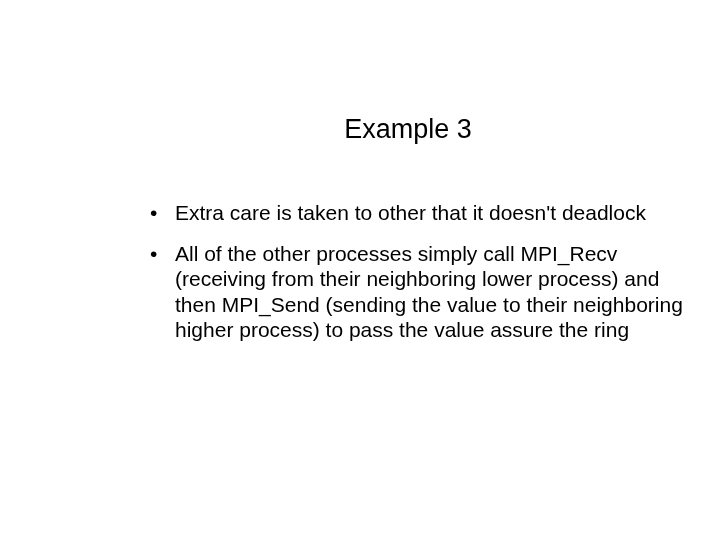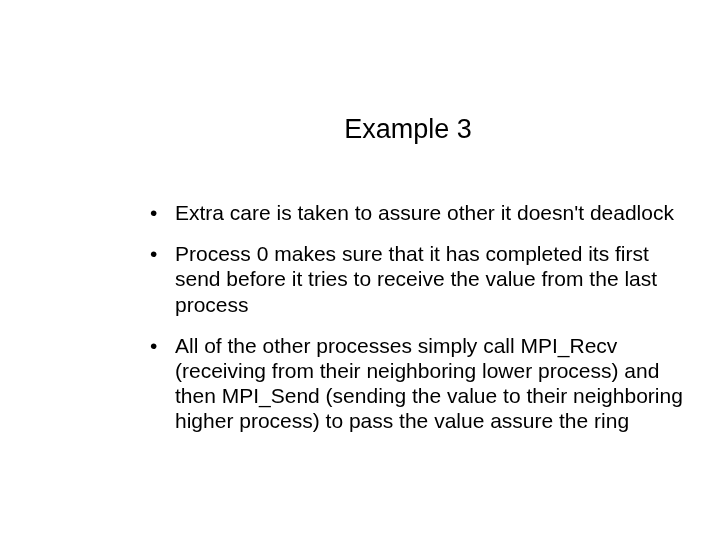--- a/index.html
+++ b/index.html
@@ -44,17 +44,16 @@
       top: 0;
       font-size: 21px;
     }
   </style>
 </head>
 <body>
 
 <div class="slide">
   <h1 class="title">Example 3</h1>
   <ul class="bullets">
-    <li>Extra care is taken to assure other it doesn't deadlock</li>
-    <li>Process 0 makes sure that it has completed its first send before it tries to receive the value from the last process</li>
+    <li>Extra care is taken to other that it doesn't deadlock</li>
     <li>All of the other processes simply call MPI_Recv (receiving from their neighboring lower process) and then MPI_Send (sending the value to their neighboring higher process) to pass the value assure the ring</li>
   </ul>
 </div>
 
 </body></html>

